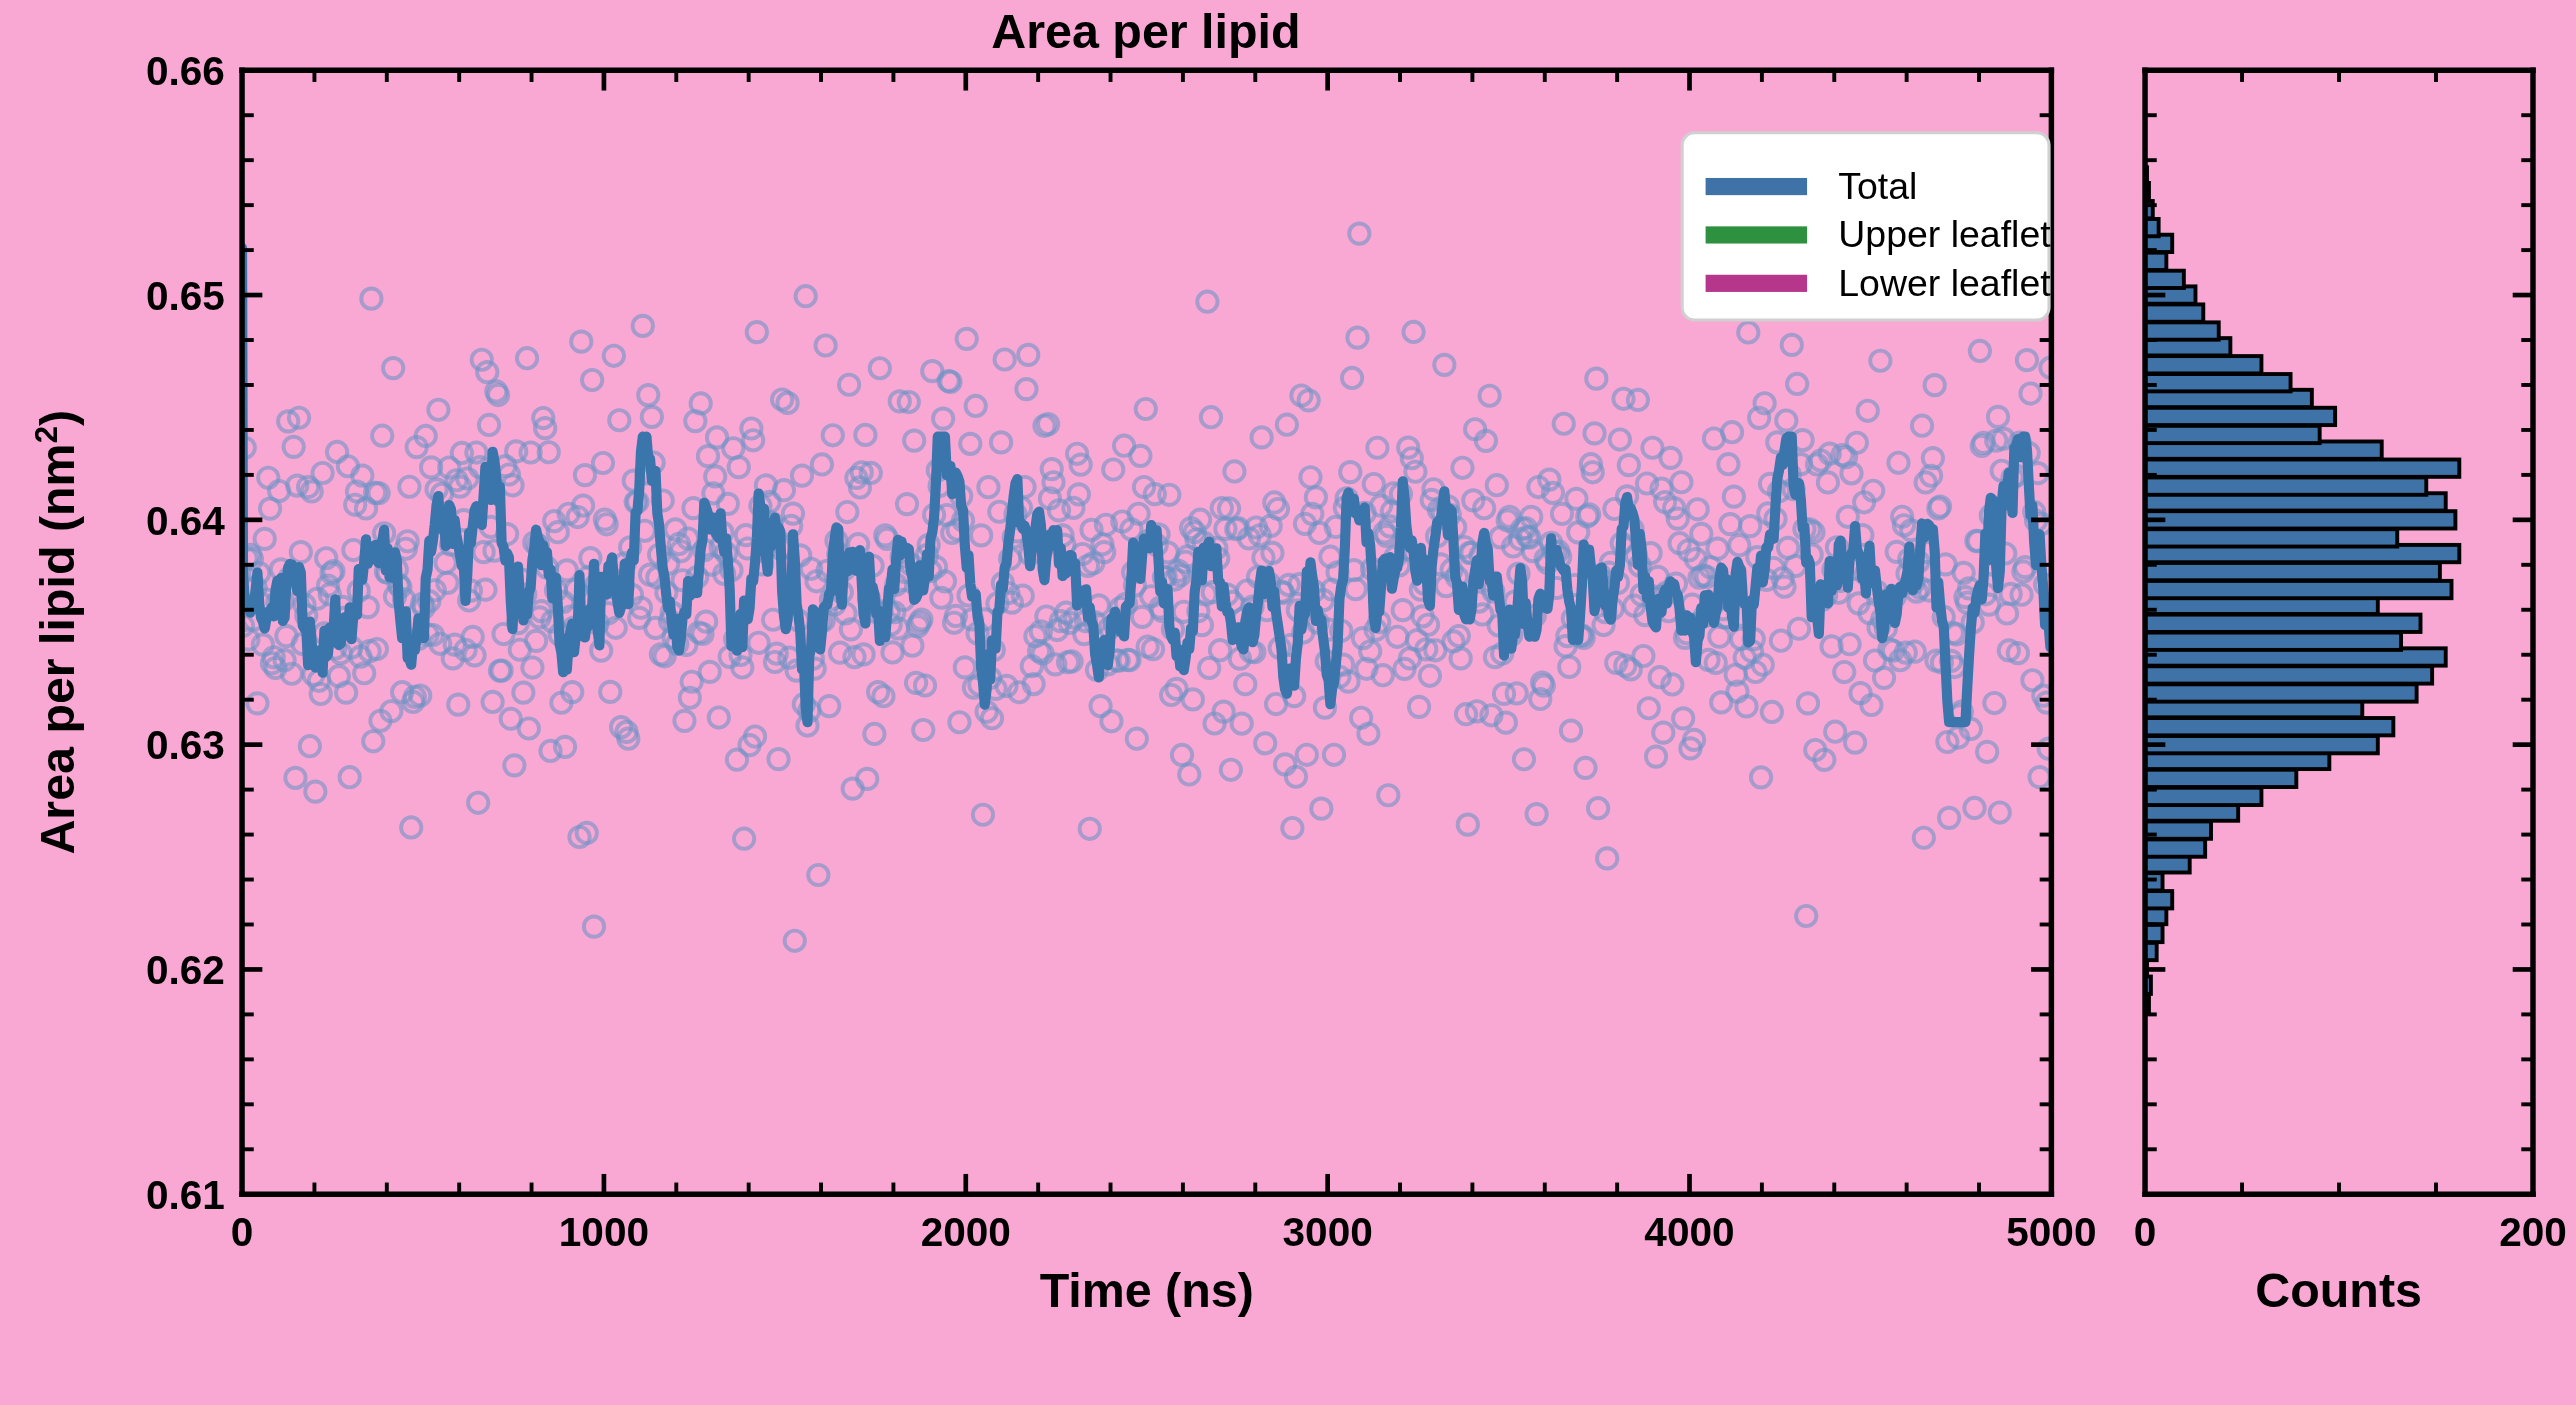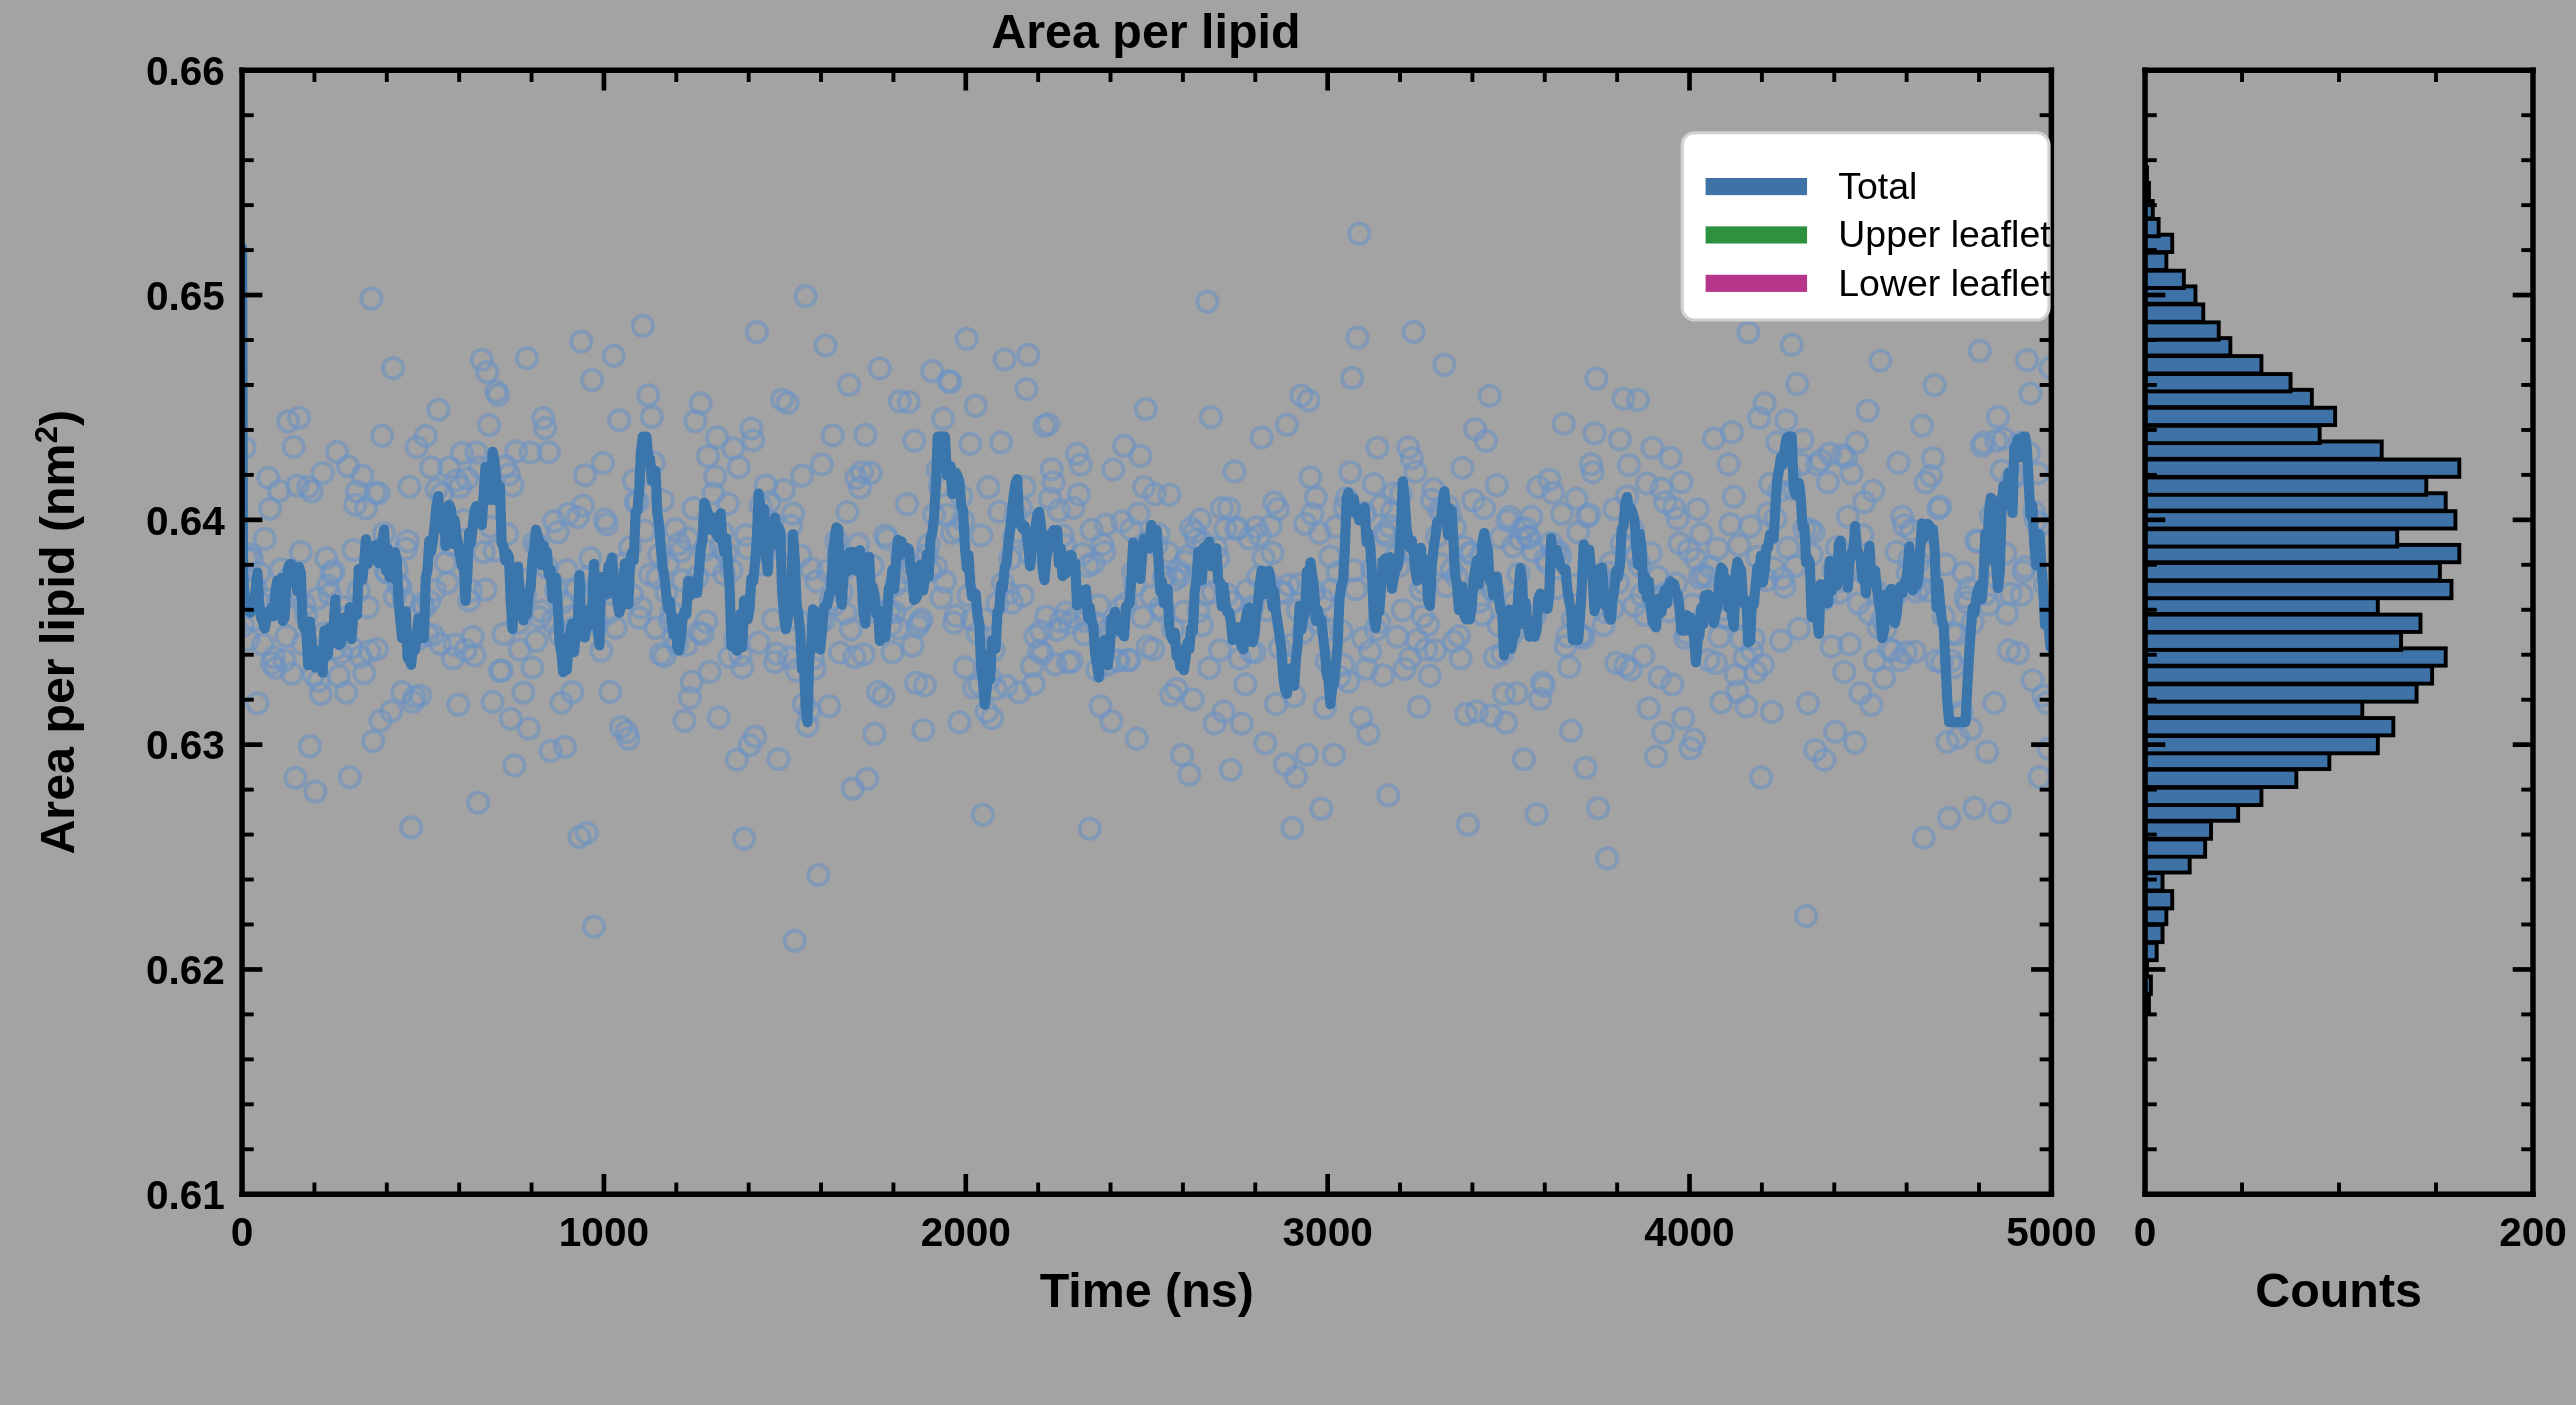--- a/index.html
+++ b/index.html
@@ -1,17 +1,17 @@
 <!DOCTYPE html>
 <html style="font-size:12.5px"><head>
 <meta charset="utf-8">
 <style>
   html,body{margin:0;padding:0;background:#ffffff;}
   body{width:2576px;height:1405px;font-family:"Liberation Sans",sans-serif;overflow:hidden;}
-  #root{position:relative;width:2576px;height:1405px;background:#a3a3a3;}
+  #root{position:relative;width:2576px;height:1405px;background:#f9a8d4;}
   svg{display:block;}
   .axis-line{stroke:#000;stroke-width:7;fill:none;stroke-linecap:square;}
   .tick-major{stroke:#000;stroke-width:6;}
   .tick-minor{stroke:#000;stroke-width:5;}
   .ticklabel{font-family:"Liberation Sans",sans-serif;font-weight:bold;font-size:52px;fill:#000;}
   .axtitle{font-family:"Liberation Sans",sans-serif;font-weight:bold;font-size:62px;fill:#000;}
   .plot-title{font-family:"Liberation Sans",sans-serif;font-weight:bold;font-size:62px;fill:#000;}
   .legend-box{fill:#ffffff;stroke:#d0d0d0;stroke-width:4;}
   .legend-label{font-family:"Liberation Sans",sans-serif;font-size:48px;fill:#000;}
   .scatter-pt{fill:none;stroke:#6b93c4;stroke-width:5;opacity:.58;}

